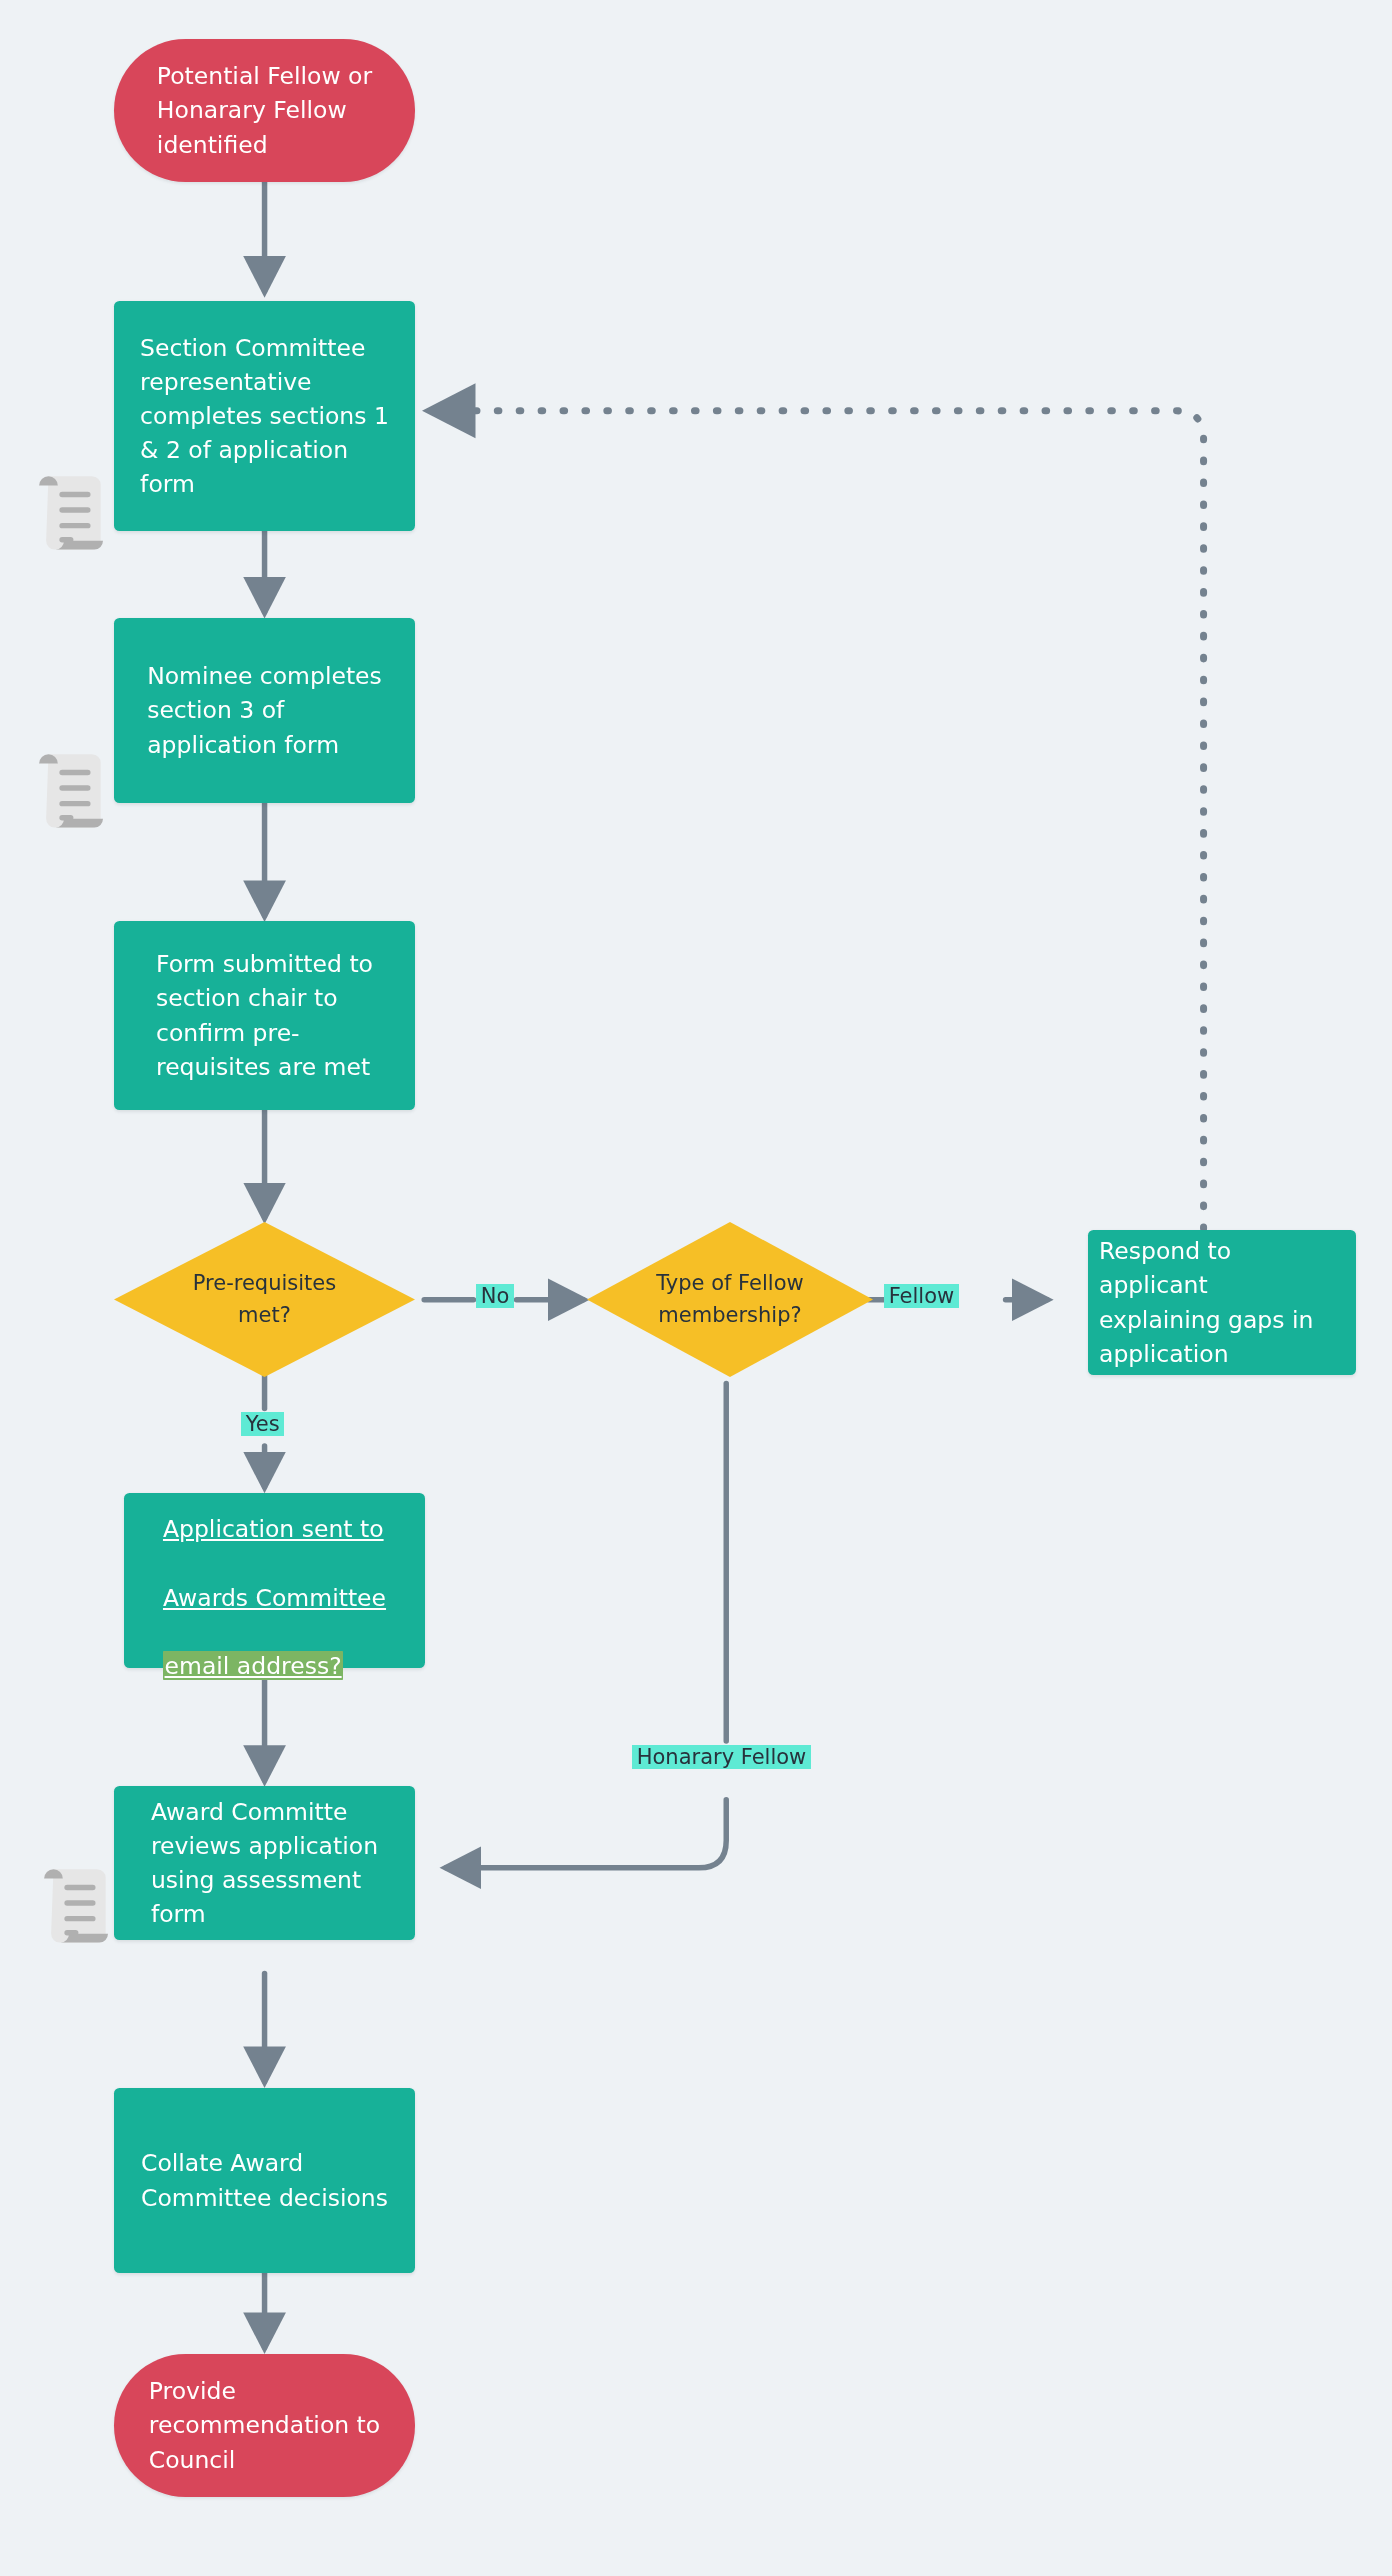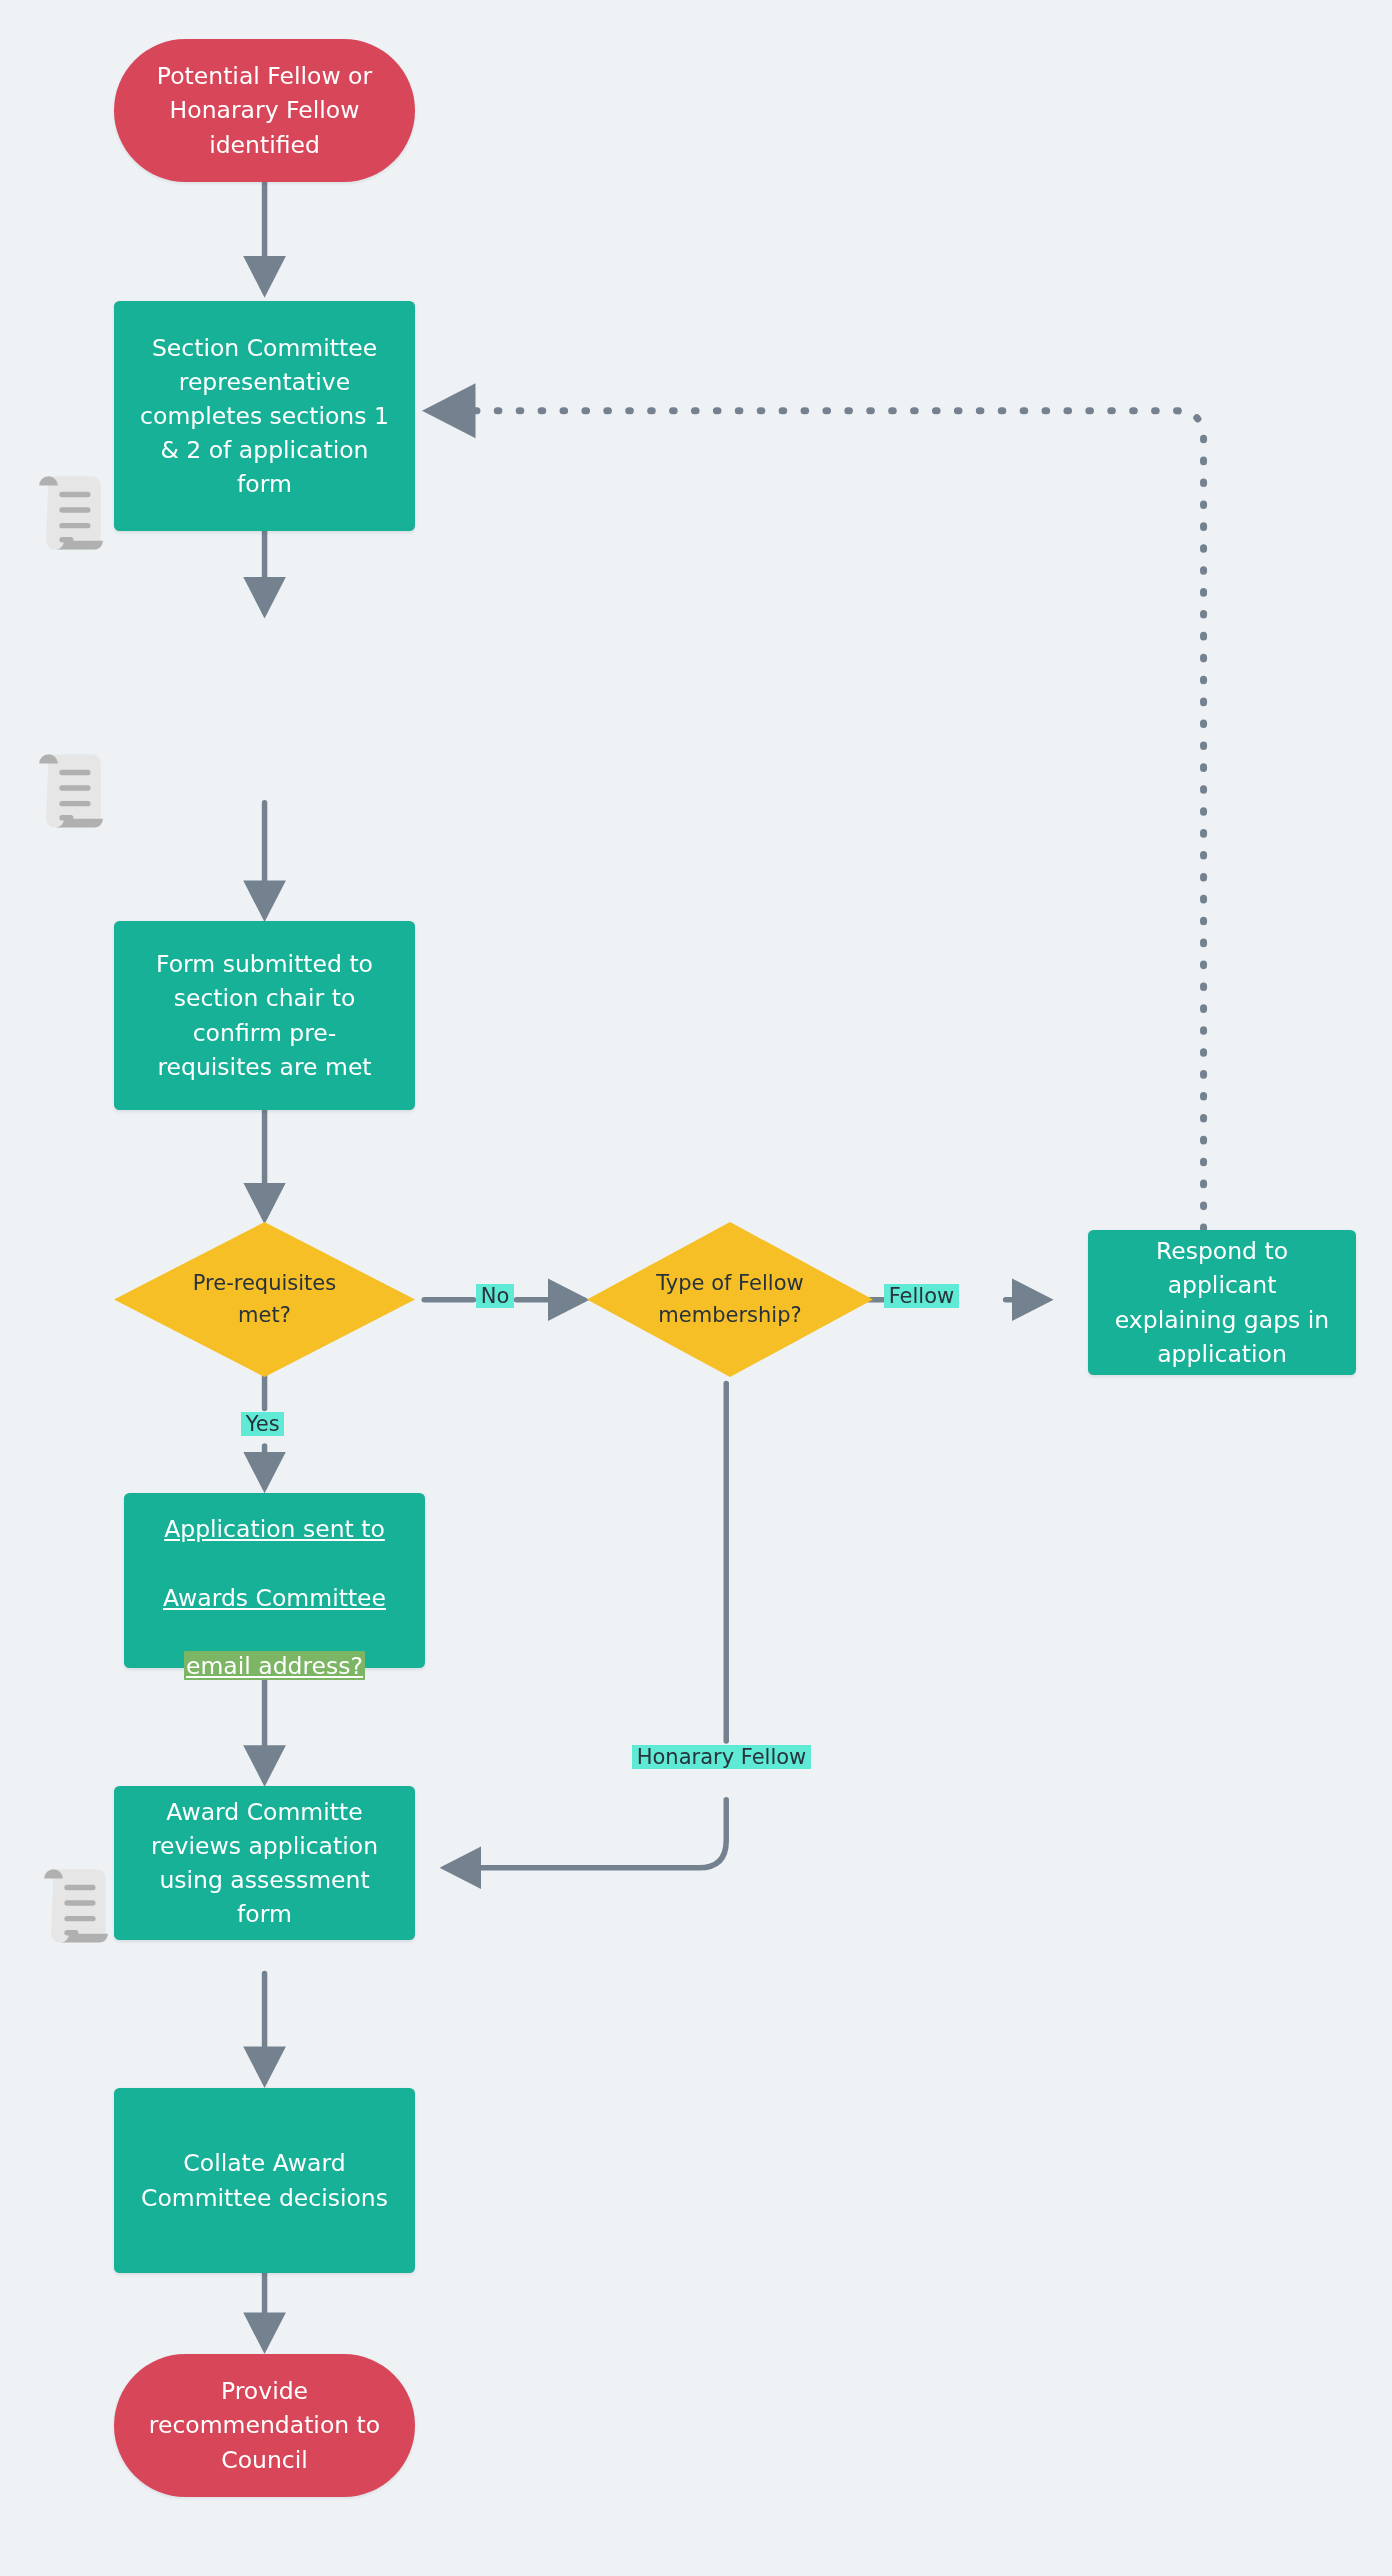--- a/index.html
+++ b/index.html
@@ -24,21 +24,21 @@
     width: 1393px;
     height: 2576px;
     pointer-events: none;
   }
   .node {
     position: absolute;
     box-sizing: border-box;
     display: flex;
     align-items: center;
     justify-content: center;
-    text-align: center;
+    text-align: left;
     color: #ffffff;
     line-height: 1.45;
   }
   .node-terminal {
     background: #d8465a;
     border-radius: 782px;
     font-size: 23.5px;
     box-shadow: 0 1.6px 3.1px rgba(40,60,70,0.10);
   }
   .node-process {
@@ -173,20 +173,25 @@
   </div>
 
   <div class="node node-process" style="left:114px; top:301px; width:301px; height:230px;">
     <span class="node-label">Section Committee
 representative
 completes sections 1
 &amp; 2 of application
 form</span>
   </div>
 
+  <div class="node node-process" style="left:114px; top:618px; width:301px; height:185px;">
+    <span class="node-label">Nominee completes
+section 3 of
+application form</span>
+  </div>
 
   <div class="node node-process" style="left:114px; top:921px; width:301px; height:189px;">
     <span class="node-label">Form submitted to
 section chair to
 confirm pre-
 requisites are met</span>
   </div>
 
   <div class="node-decision" style="left:114px; top:1222px; width:301px; height:155px;">
     <div class="diamond-shape"></div>

